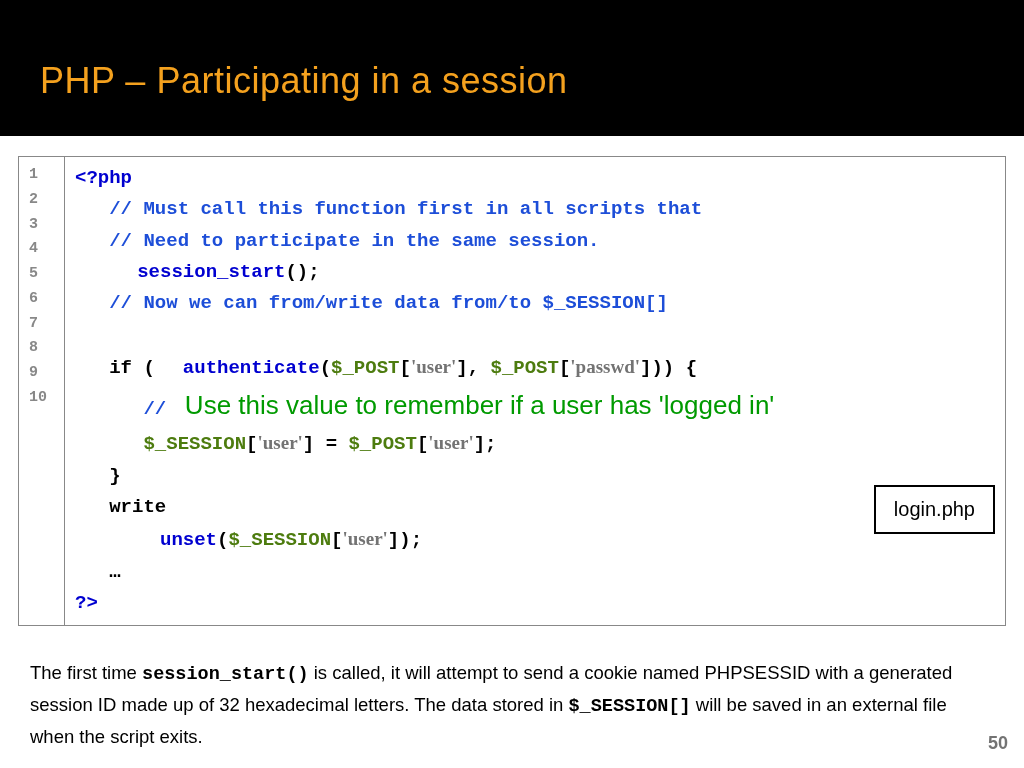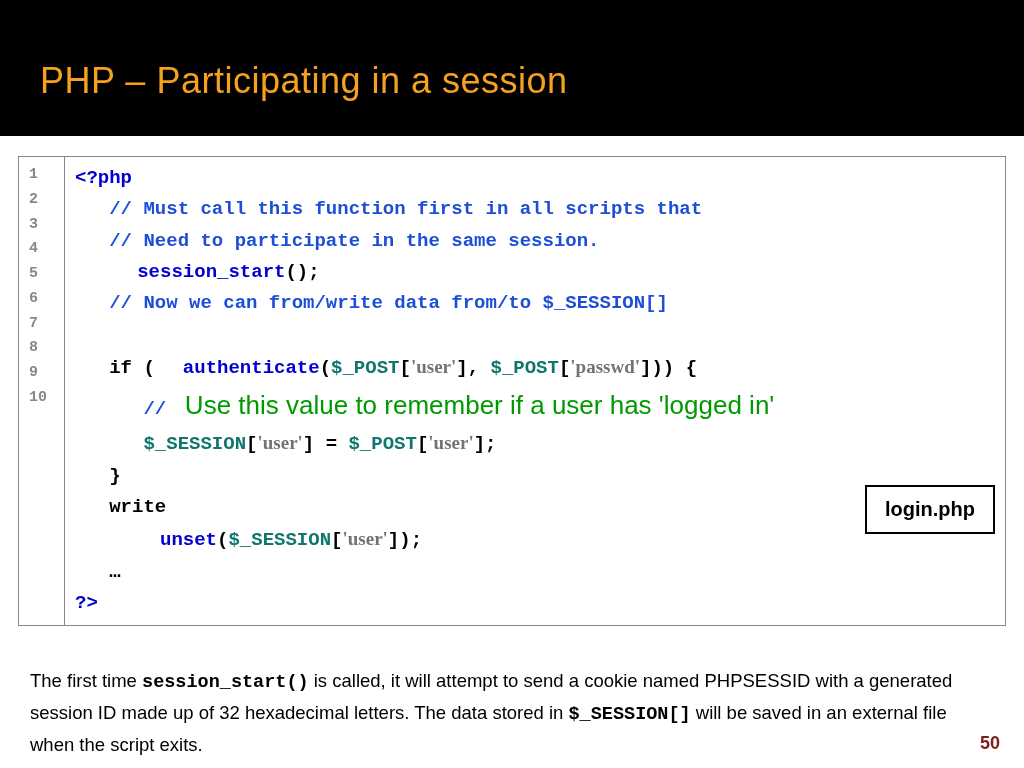--- a/index.html
+++ b/index.html
@@ -48,52 +48,52 @@
     font-weight: bold;
     font-size: 19px;
     line-height: 1.65;
     color: #000;
     white-space: pre;
     position: relative;
   }
   .kw-tag { color: #0000d0; }
   .kw-comment { color: #1d4ed8; }
   .kw-func { color: #0000d0; margin-left: 28px; }
-  .kw-var { color: #0f766e; }
+  .kw-var { color: #4d7c0f; }
   .kw-str { color: #737373; font-family: Liberation Serif, serif; }
   .sans-comment {
     font-family: Arial, sans-serif;
     font-weight: normal;
     color: #009a00;
     font-size: 26px;
   }
   .label-box {
     position: absolute;
     right: 10px;
     top: 328px;
     border: 2px solid #000;
     padding: 6px 18px;
     background: #fff;
     font-family: Arial, sans-serif;
-    font-weight: bold;
+    font-weight: normal;
     font-size: 20px;
   }
   .explain {
-    margin: 40px 30px 0 30px;
+    margin: 32px 30px 0 30px;
     font-family: Arial, sans-serif;
     font-size: 18.5px;
     line-height: 1.6;
     color: #000;
   }
   .mono { font-family: "Courier New", monospace; font-weight: bold; }
   .page-num {
     position: absolute;
     bottom: 14px;
-    right: 24px;
-    color: #7f1d1d;
+    right: 16px;
+    color: #737373;
     font-weight: bold;
     font-size: 18px;
     font-family: Arial, sans-serif;
   }
 </style>
 </head>
 <body>
 
 <div class="header">
   <h1 class="title">PHP – Participating in a session</h1>

